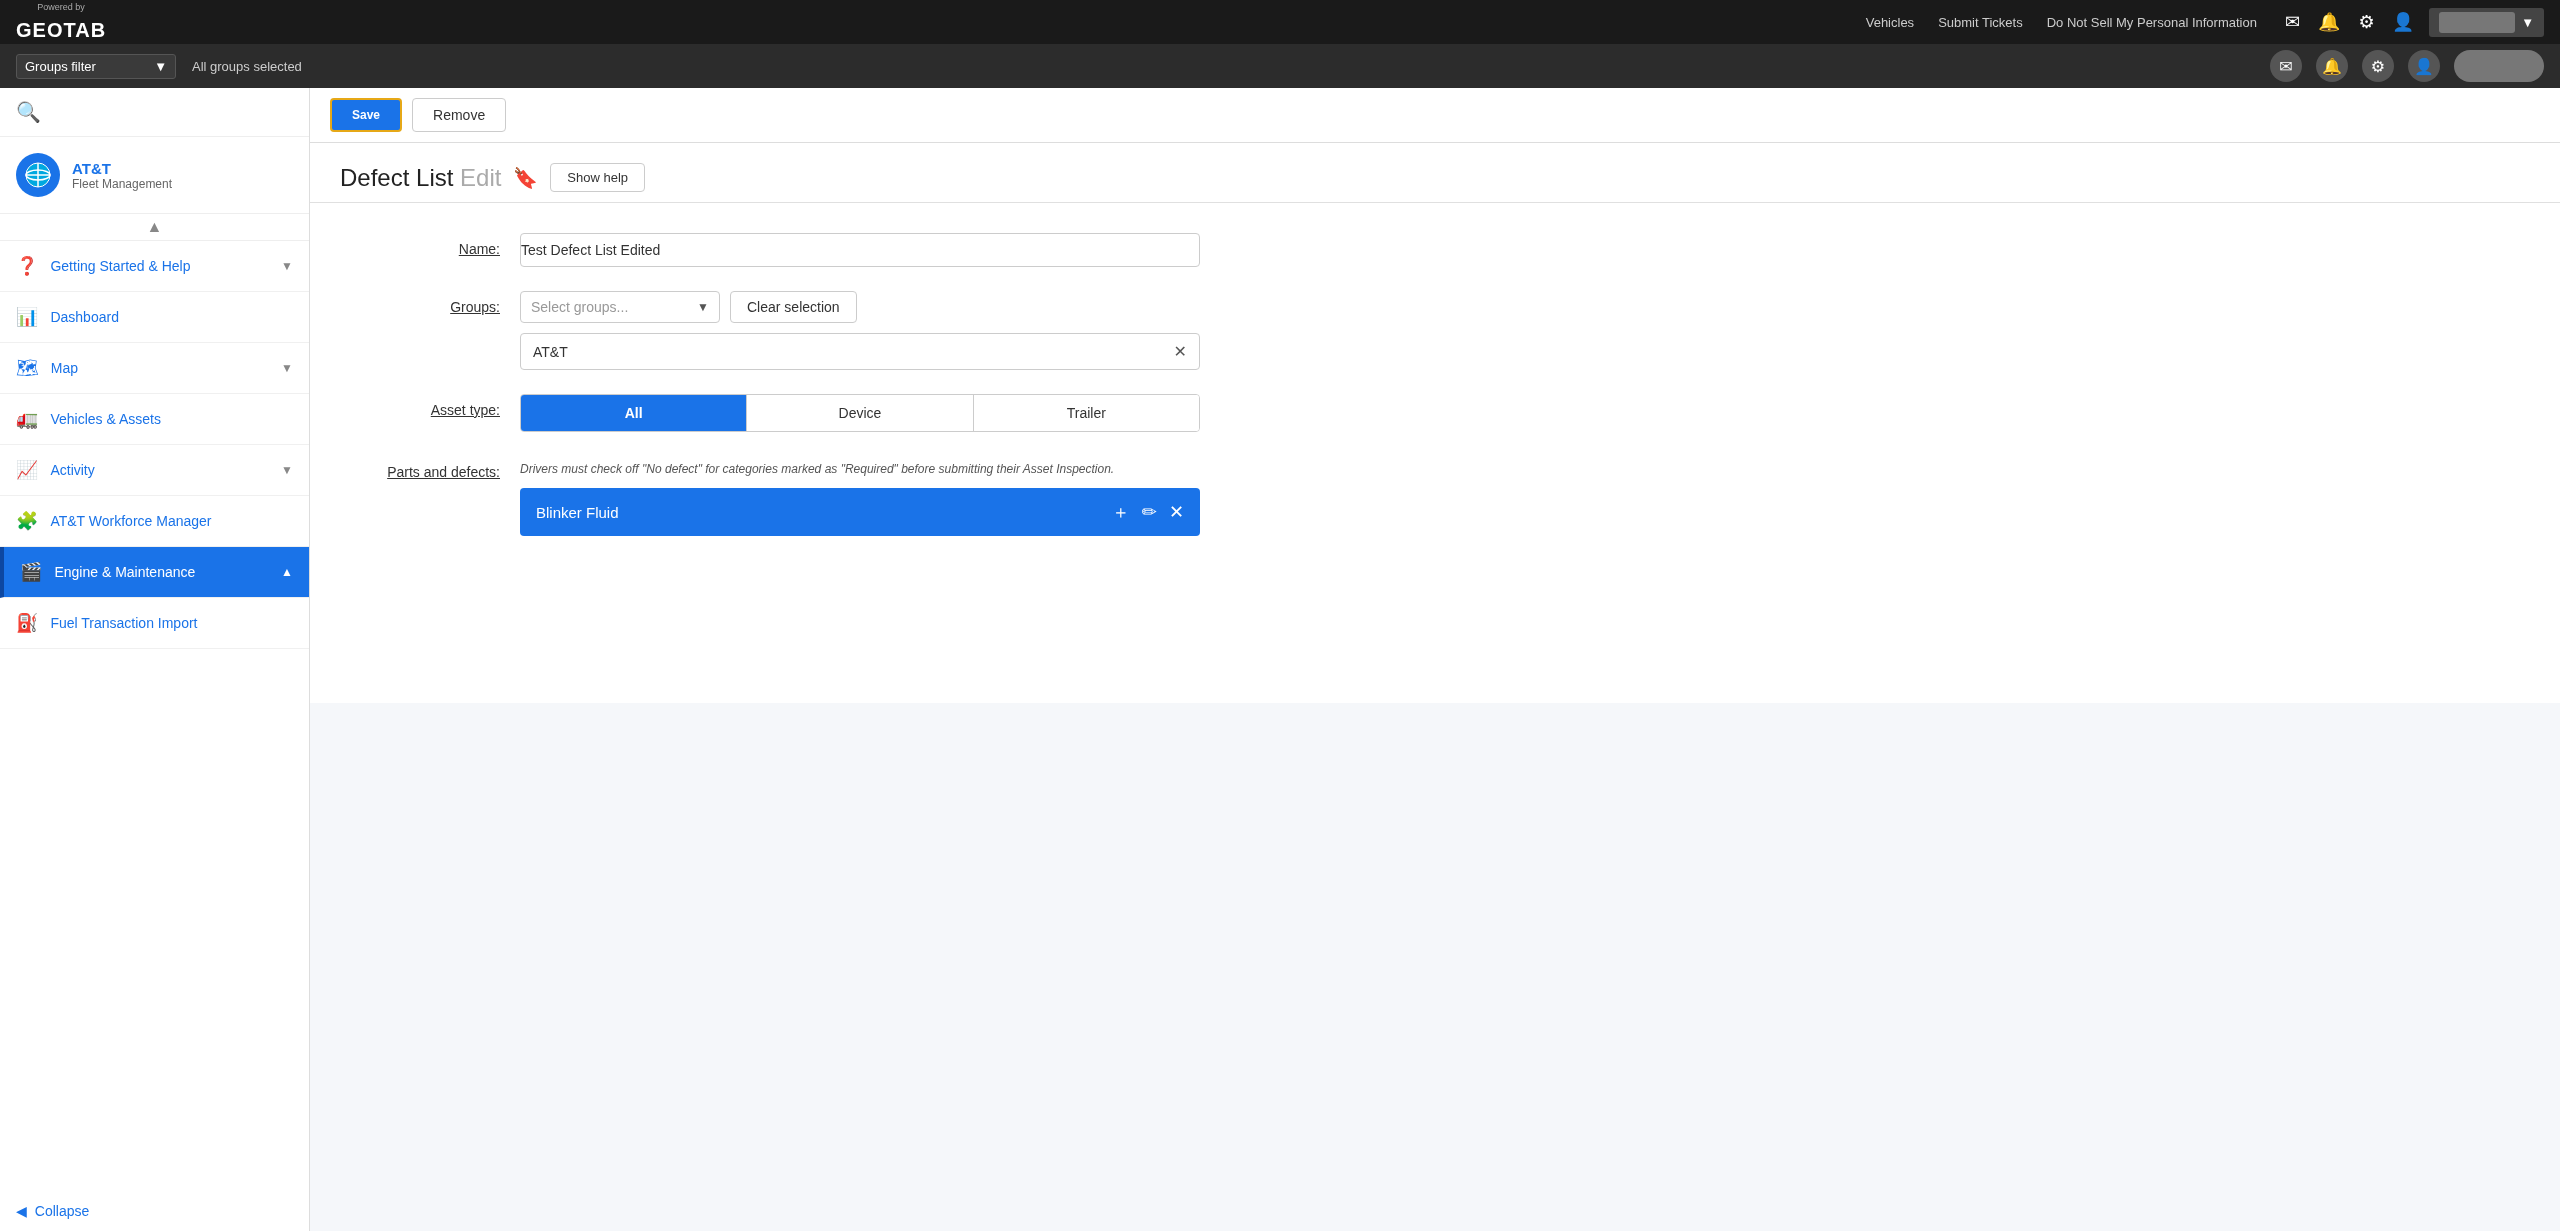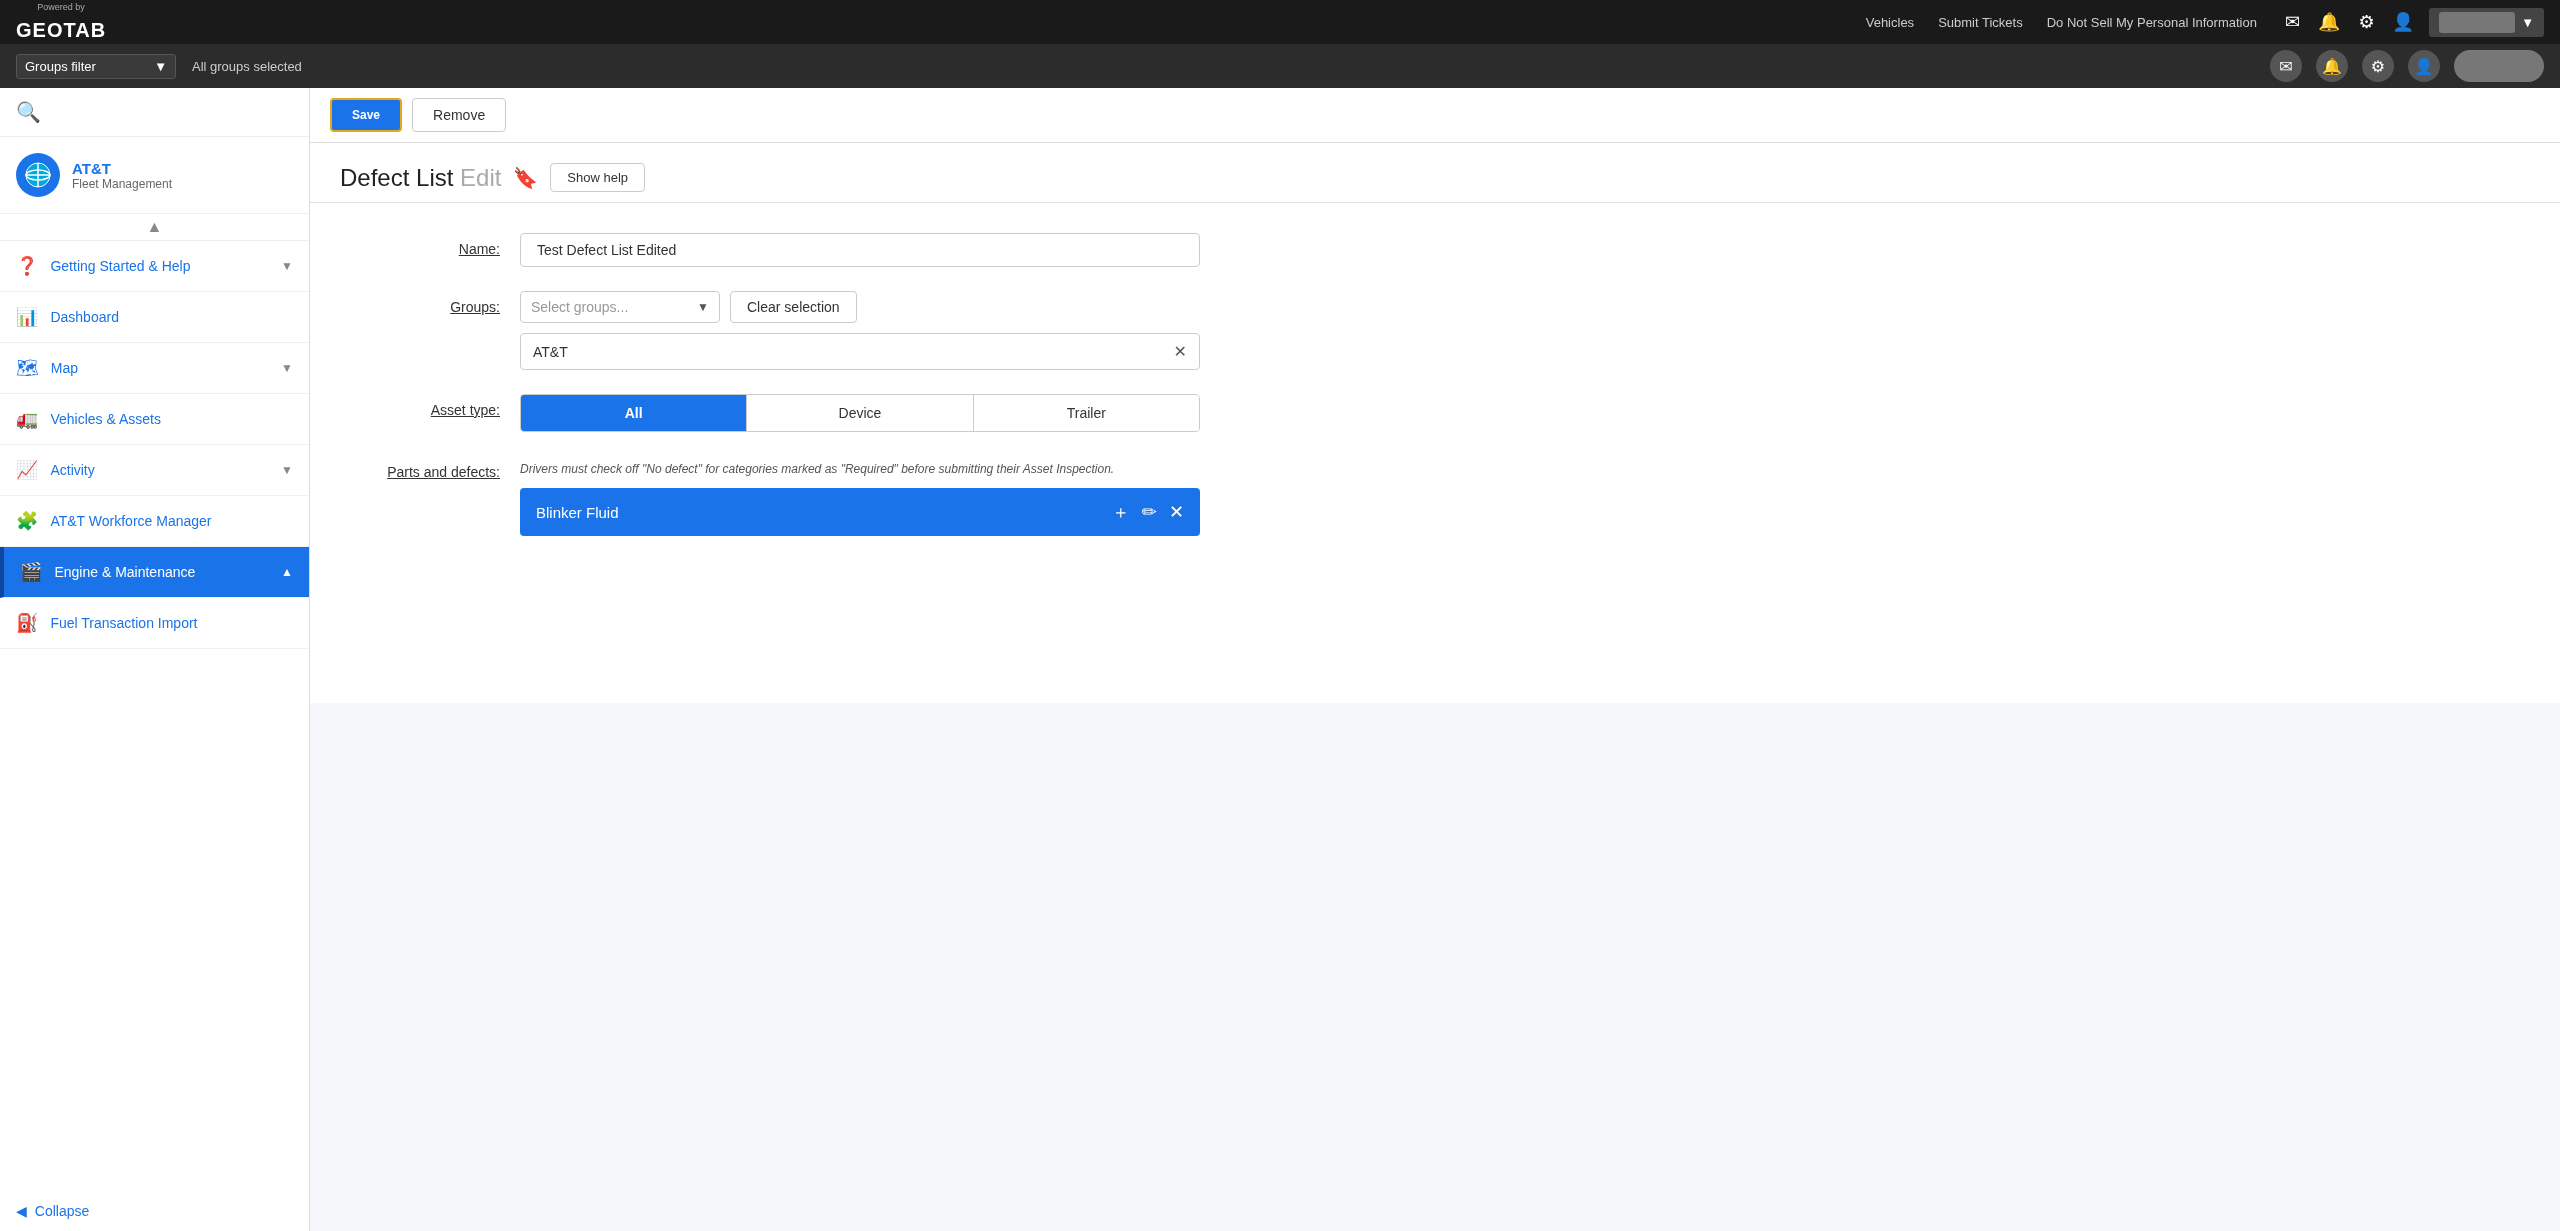--- a/index.html
+++ b/index.html
@@ -304,21 +304,21 @@
       padding-top: 8px;
       text-align: right;
       text-decoration: underline;
     }
     .form-control-area {
       flex: 1;
       max-width: 680px;
     }
     .form-input {
       width: 100%;
-      padding: 8px 16px;
+      padding: 8px 0;
       border: 1px solid #ccc;
       border-radius: 4px;
       font-size: 14px;
       color: #333;
     }
 
     
     .groups-row {
       display: flex;
       align-items: center;

